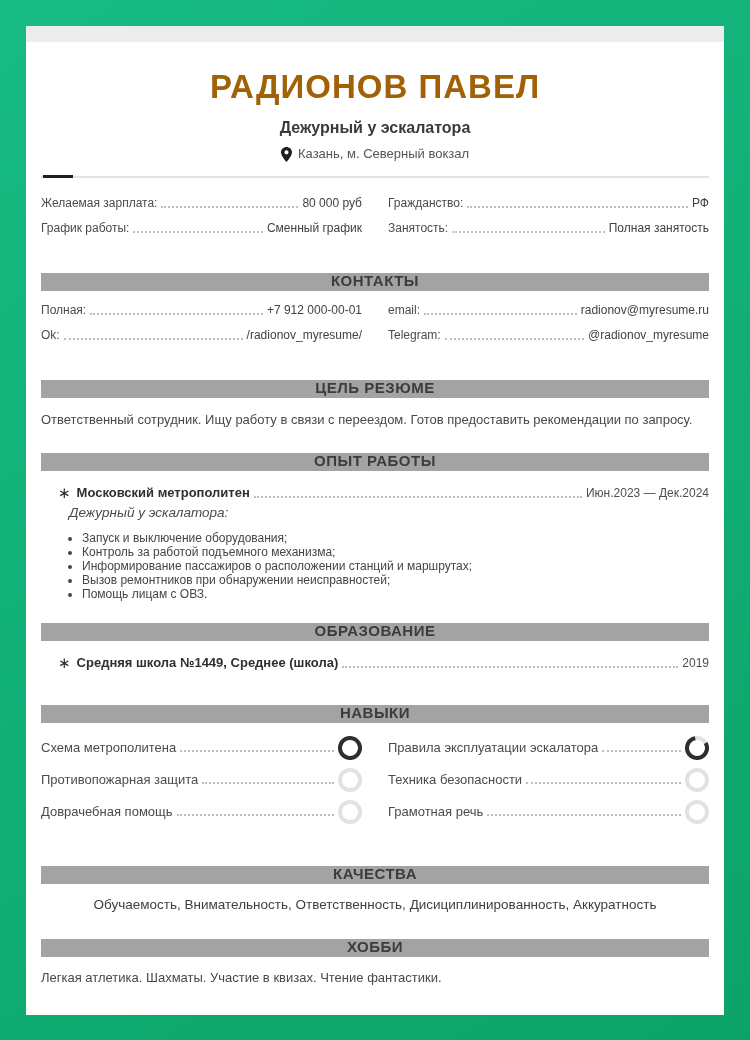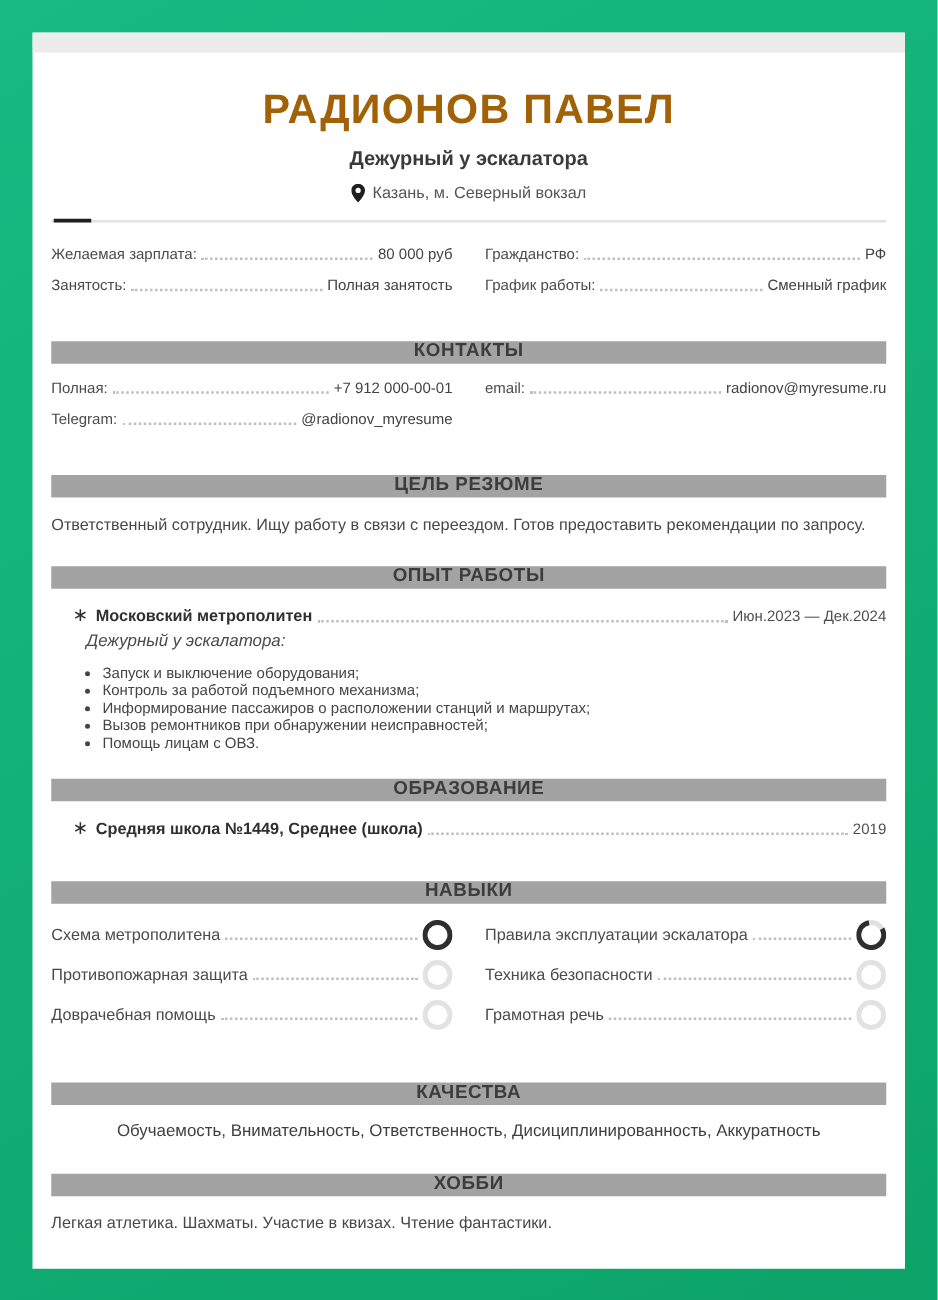--- a/index.html
+++ b/index.html
@@ -126,45 +126,50 @@
         <span class="lbl">Желаемая зарплата:</span>
         <span class="dots"></span>
         <span class="val">80 000 руб</span>
       </div>
       <div class="field">
         <span class="lbl">Гражданство:</span>
         <span class="dots"></span>
         <span class="val">РФ</span>
       </div>
       <div class="field">
+        <span class="lbl">График работы:</span>
+        <span class="dots"></span>
+        <span class="val">Сменный график</span>
+      </div>
+      <div class="field">
         <span class="lbl">Занятость:</span>
         <span class="dots"></span>
         <span class="val">Полная занятость</span>
-      </div>
-      <div class="field">
-        <span class="lbl">График работы:</span>
-        <span class="dots"></span>
-        <span class="val">Сменный график</span>
       </div>
     </div>
 
     <div class="band mt-band-contacts">
       <span>КОНТАКТЫ</span>
     </div>
 
     <div class="grid2 mt-contacts">
       <div class="field">
         <span class="lbl">Полная:</span>
         <span class="dots"></span>
         <span class="val">+7 912 000-00-01</span>
       </div>
       <div class="field">
         <span class="lbl">email:</span>
         <span class="dots"></span>
         <span class="val">radionov@myresume.ru</span>
+      </div>
+      <div class="field">
+        <span class="lbl">Ok:</span>
+        <span class="dots"></span>
+        <span class="val">/radionov_myresume/</span>
       </div>
       <div class="field">
         <span class="lbl">Telegram:</span>
         <span class="dots"></span>
         <span class="val">@radionov_myresume</span>
       </div>
     </div>
 
     <div class="band mt-band-objective">
       <span>ЦЕЛЬ РЕЗЮМЕ</span>

